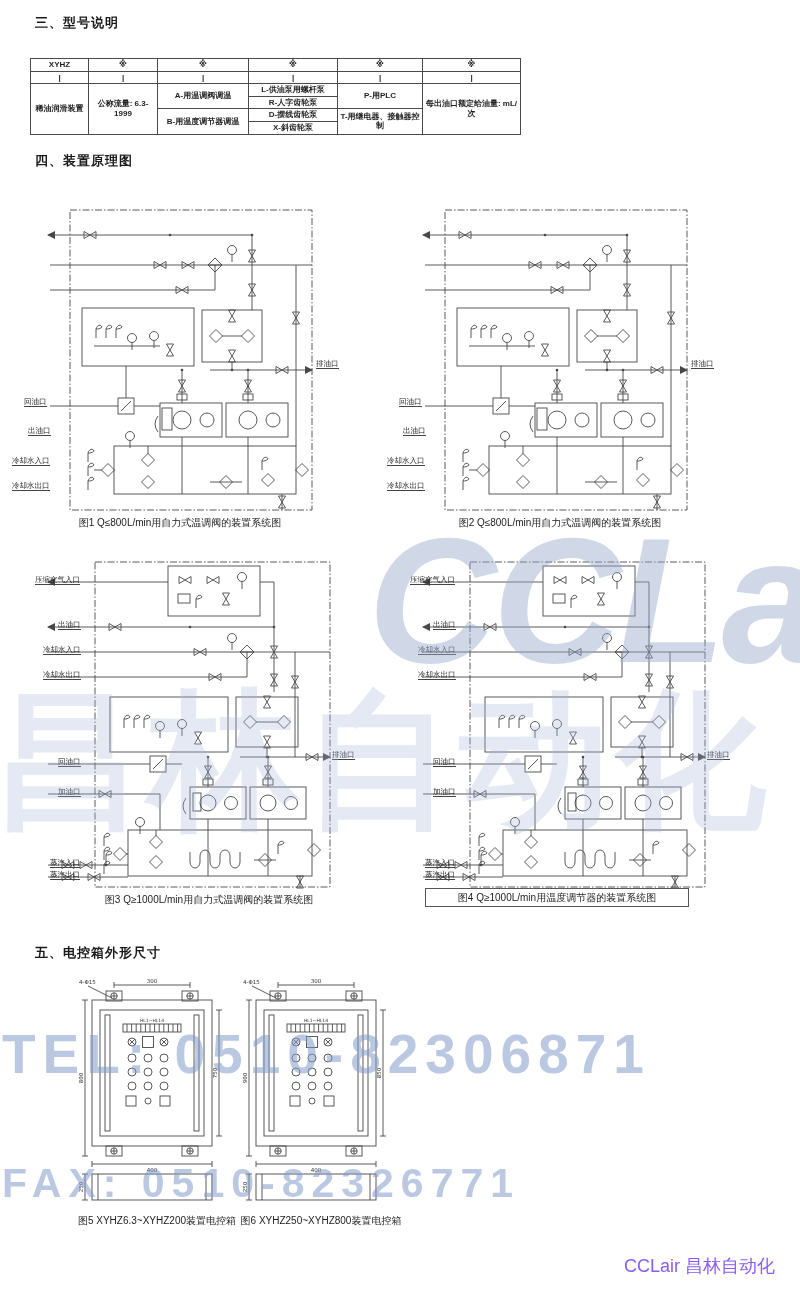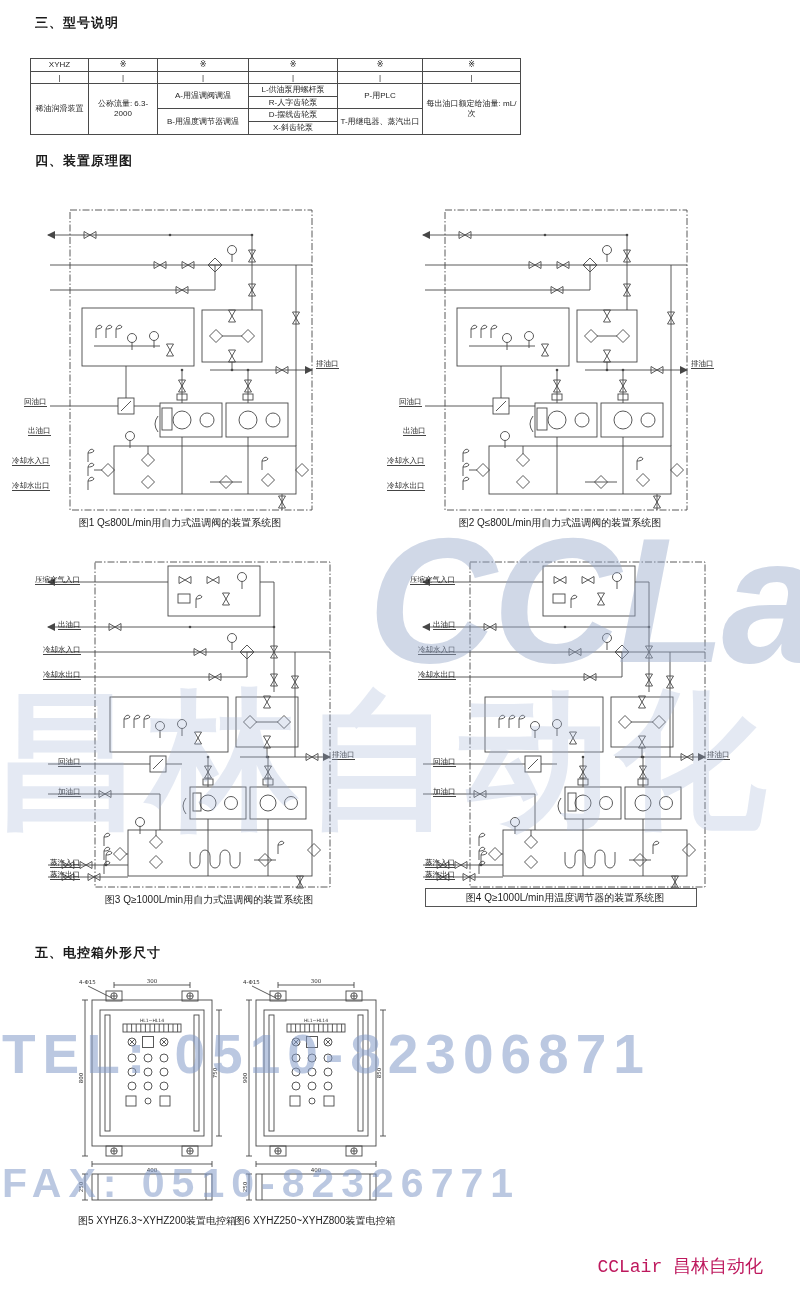--- a/index.html
+++ b/index.html
@@ -1,41 +1,41 @@
 <!DOCTYPE html>
 <html><head>
 <meta charset="utf-8">
 <style>
   html,body{margin:0;padding:0;background:#e8e8e8;}
   #page{position:relative;width:800px;height:1295px;background:#ffffff;overflow:hidden;
         font-family:"Liberation Sans","DejaVu Sans",sans-serif;color:#222;}
   .heading{position:absolute;font-size:13px;font-weight:bold;letter-spacing:1px;color:#1a1a1a;}
   
-  #model-table{position:absolute;left:30px;top:58px;border-collapse:collapse;table-layout:fixed;}
+  #model-table{position:absolute;left:30px;top:58px;border-collapse:collapse;table-layout:fixed;font-weight:bold;}
   #model-table td{border:1px solid #4a4a4a;font-size:8px;line-height:1.2;text-align:center;
                   padding:1px 2px;color:#1e1e1e;}
   
   .dcell{position:absolute;}
   .dwg{position:absolute;left:0;top:0;}
   .dwg path,.dwg line,.dwg rect,.dwg circle{stroke:#474747;stroke-width:0.9;fill:none;}
   .dwg .f{fill:#474747;stroke:none;}
   .dwg .dd{stroke-dasharray:7 2 1.5 2;}
   .plbl{position:absolute;font-size:7.5px;line-height:1.05;color:#1c1c1c;white-space:nowrap;
         border-bottom:0.5px solid #444;padding-bottom:0.5px;}
   .cap{position:absolute;font-size:10px;color:#1c1c1c;text-align:center;white-space:nowrap;}
-  .cap-boxed{border:1px solid #555;padding:2px 0 1px 8px;background:#fff;}
+  .cap-boxed{border:1px solid #555;padding:2px 0 1px 0;background:#fff;}
   
   .cbox text{fill:#333;stroke:none;font-size:5.5px;font-family:"DejaVu Sans",sans-serif;}
   
   .wm{position:absolute;pointer-events:none;white-space:nowrap;font-weight:bold;z-index:6;}
   #wm-logo{left:368px;top:498px;font-size:178px;font-style:italic;color:rgba(150,168,202,0.45);letter-spacing:-4px;}
   #wm-cn{left:-8px;top:662px;font-size:150px;color:rgba(165,182,215,0.30);letter-spacing:6px;}
   #wm-tel{left:2px;top:1022px;font-size:55px;color:rgba(132,154,200,0.55);letter-spacing:7px;}
   #wm-fax{left:2px;top:1160px;font-size:41px;color:rgba(132,154,200,0.55);letter-spacing:7px;}
-  #footer-brand{position:absolute;right:37px;top:1254px;font-size:18px;color:#be185d;z-index:7;font-family:Liberation Mono, monospace;}
+  #footer-brand{position:absolute;right:25px;top:1254px;font-size:18px;color:#8b5cf6;z-index:7;}
 </style>
 </head>
 <body>
 
 <div id="page">
 
   <svg width="0" height="0" style="position:absolute" class="dwg">
     <defs>
       <g id="vh">
           <path d="M-6,-3.5 L0,0 L-6,3.5 Z M6,-3.5 L0,0 L6,3.5 Z"></path>
@@ -323,33 +323,33 @@
     <tr>
       <td>|</td>
       <td>|</td>
       <td>|</td>
       <td>|</td>
       <td>|</td>
       <td>|</td>
     </tr>
     <tr>
       <td rowspan="4">稀油润滑装置</td>
-      <td rowspan="4">公称流量: 6.3-2000</td>
+      <td rowspan="4">公称流量: 6.3-1999</td>
       <td rowspan="2">A-用温调阀调温</td>
       <td>L-供油泵用螺杆泵</td>
       <td rowspan="2">P-用PLC</td>
       <td rowspan="4">每出油口额定给油量: mL/次</td>
     </tr>
     <tr>
           <td>R-人字齿轮泵</td>
         </tr>
     <tr>
       <td rowspan="2">B-用温度调节器调温</td>
       <td>D-摆线齿轮泵</td>
-      <td rowspan="2">T-用继电器、蒸汽出口</td>
+      <td rowspan="2">T-用继电器、接触器控制</td>
     </tr>
     <tr>
           <td>X-斜齿轮泵</td>
         </tr>
   </tbody>
     </table>
 
   <div class="heading" style="left:35px;top:152px">四、装置原理图</div>
 
   <div class="dcell" style="left:10px;top:198px;width:335px;height:315px">
@@ -425,21 +425,21 @@
   <svg class="dwg cbox" style="left:242px;top:978px;position:absolute" width="160" height="232">
     <use href="#cab"></use>
     <text x="1" y="6">4-Φ15</text>
     <text x="74" y="5" text-anchor="middle">300</text>
     <text x="74" y="194" text-anchor="middle">400</text>
     <text transform="translate(5,100) rotate(-90)" text-anchor="middle">900</text>
     <text transform="translate(139,95) rotate(-90)" text-anchor="middle">850</text>
     <text transform="translate(5,209) rotate(-90)" text-anchor="middle">250</text>
     <text x="74" y="44" text-anchor="middle" style="font-size:4.5px">HL1~HL14</text>
   </svg>
-  <div class="cap" style="left:225px;top:1214px;width:180px">图6 XYHZ250~XYHZ800装置电控箱</div>
+  <div class="cap" style="left:231px;top:1214px;width:180px">图6 XYHZ250~XYHZ800装置电控箱</div>
 
   <div class="wm" id="wm-logo">CCLair</div>
   <div class="wm" id="wm-cn">昌林自动化</div>
   <div class="wm" id="wm-tel">TEL: 0510-82306871</div>
   <div class="wm" id="wm-fax">FAX: 0510-82326771</div>
 
   <div id="footer-brand">CCLair 昌林自动化</div>
 </div>
 
 </body></html>

